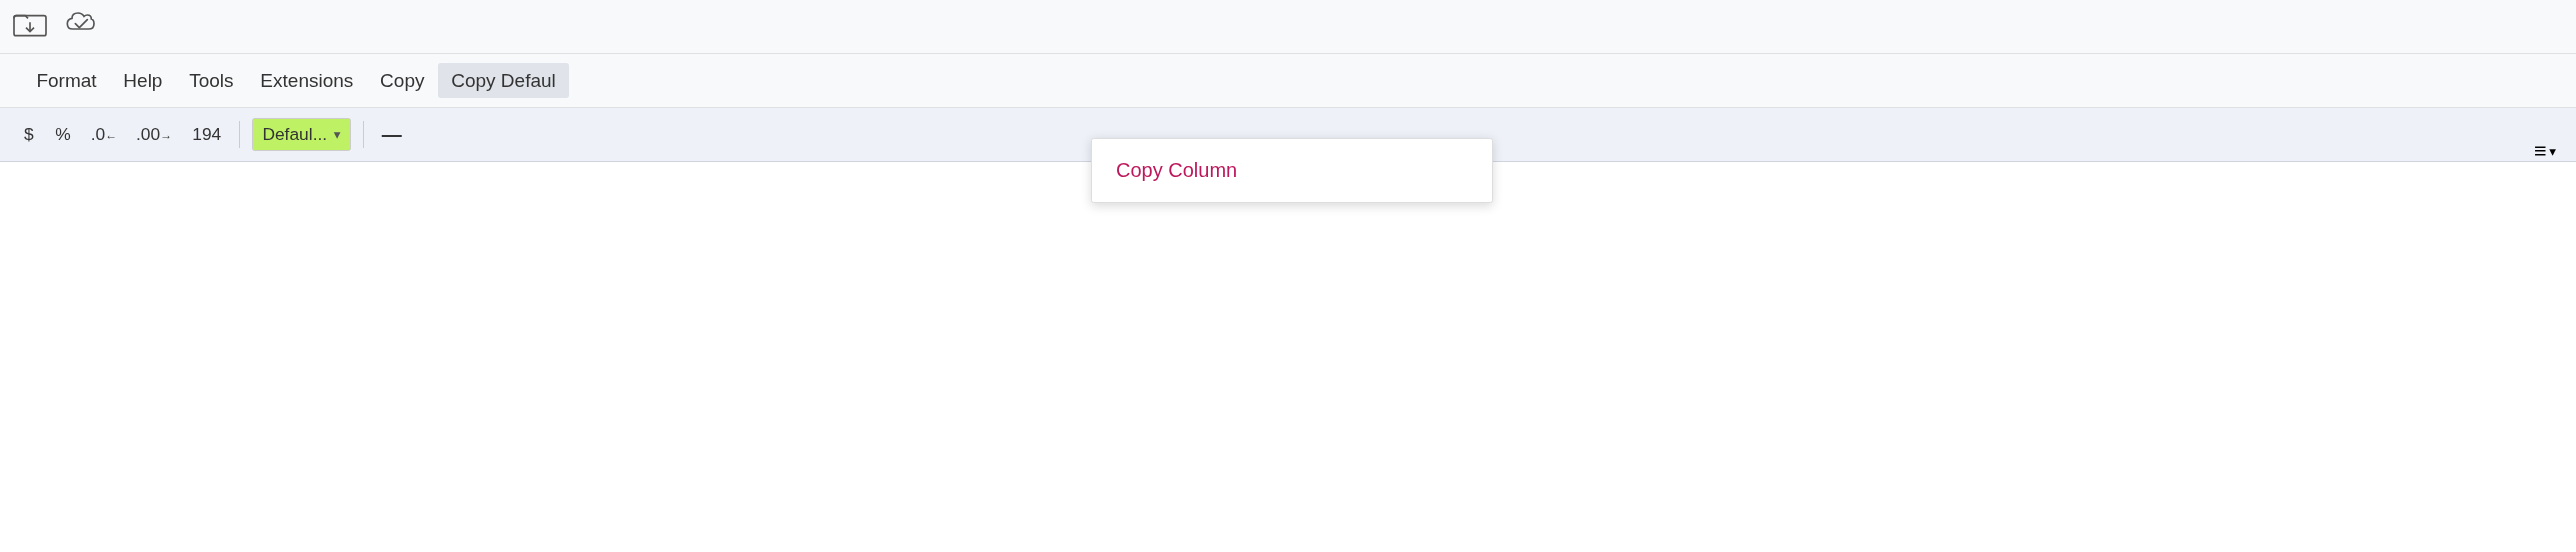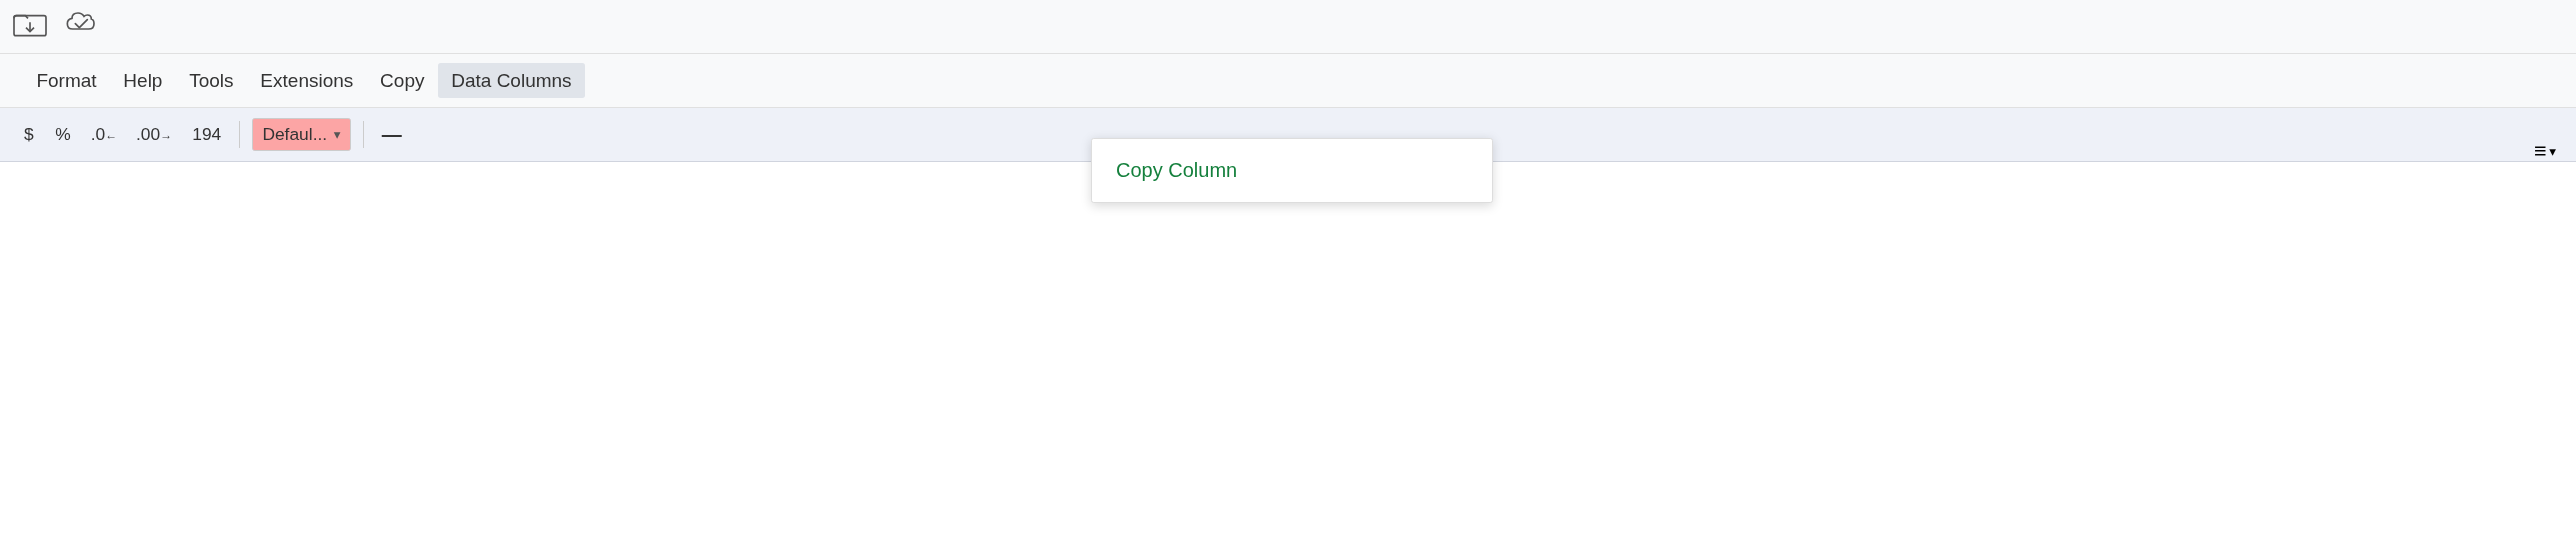--- a/index.html
+++ b/index.html
@@ -81,21 +81,21 @@
     }
 
     .format-dropdown {
       display: flex;
       align-items: center;
       font-size: 17.4px;
       color: #333;
       padding: 5.4px 9.4px;
       cursor: pointer;
       border-radius: 2.7px;
-      background: #fca5a5;
+      background: #bef264;
       border: 0.7px solid #ccc;
       margin: 0 5.4px;
     }
 
     .format-dropdown .arrow {
       margin-left: 6.7px;
       font-size: 13.4px;
       color: #555;
     }
 
@@ -117,21 +117,21 @@
       box-shadow: 0 2.7px 10.7px rgba(0,0,0,0.15);
       z-index: 100;
       min-width: 402px;
       padding: 6.7px 0;
     }
 
     .dropdown-item {
       font-size: 20px;
       padding: 13.4px 24px;
       cursor: pointer;
-      color: #15803d;
+      color: #be185d;
       white-space: nowrap;
     }
 
     .align-right-area {
       position: absolute;
       right: 13.4px;
       top: 134px;
       display: flex;
       align-items: center;
     }
@@ -176,21 +176,21 @@
     </svg>
   </span>
 </div>
 
 <div class="menu-bar">
   <span class="menu-item">Format</span>
   <span class="menu-item">Help</span>
   <span class="menu-item">Tools</span>
   <span class="menu-item">Extensions</span>
   <span class="menu-item">Copy</span>
-  <span class="menu-item active">Data Columns</span>
+  <span class="menu-item active">Copy Defaul</span>
 </div>
 
 <div class="format-toolbar">
   <span class="format-btn">$</span>
   <span class="format-btn">%</span>
   <span class="format-btn decimal-btn" style="font-size:17.4px;">
     <span>.0</span><span style="font-size:12px; vertical-align:middle;">←</span>
   </span>
   <span class="format-btn decimal-btn" style="font-size:17.4px;">
     <span>.00</span><span style="font-size:12px; vertical-align:middle;">→</span>

